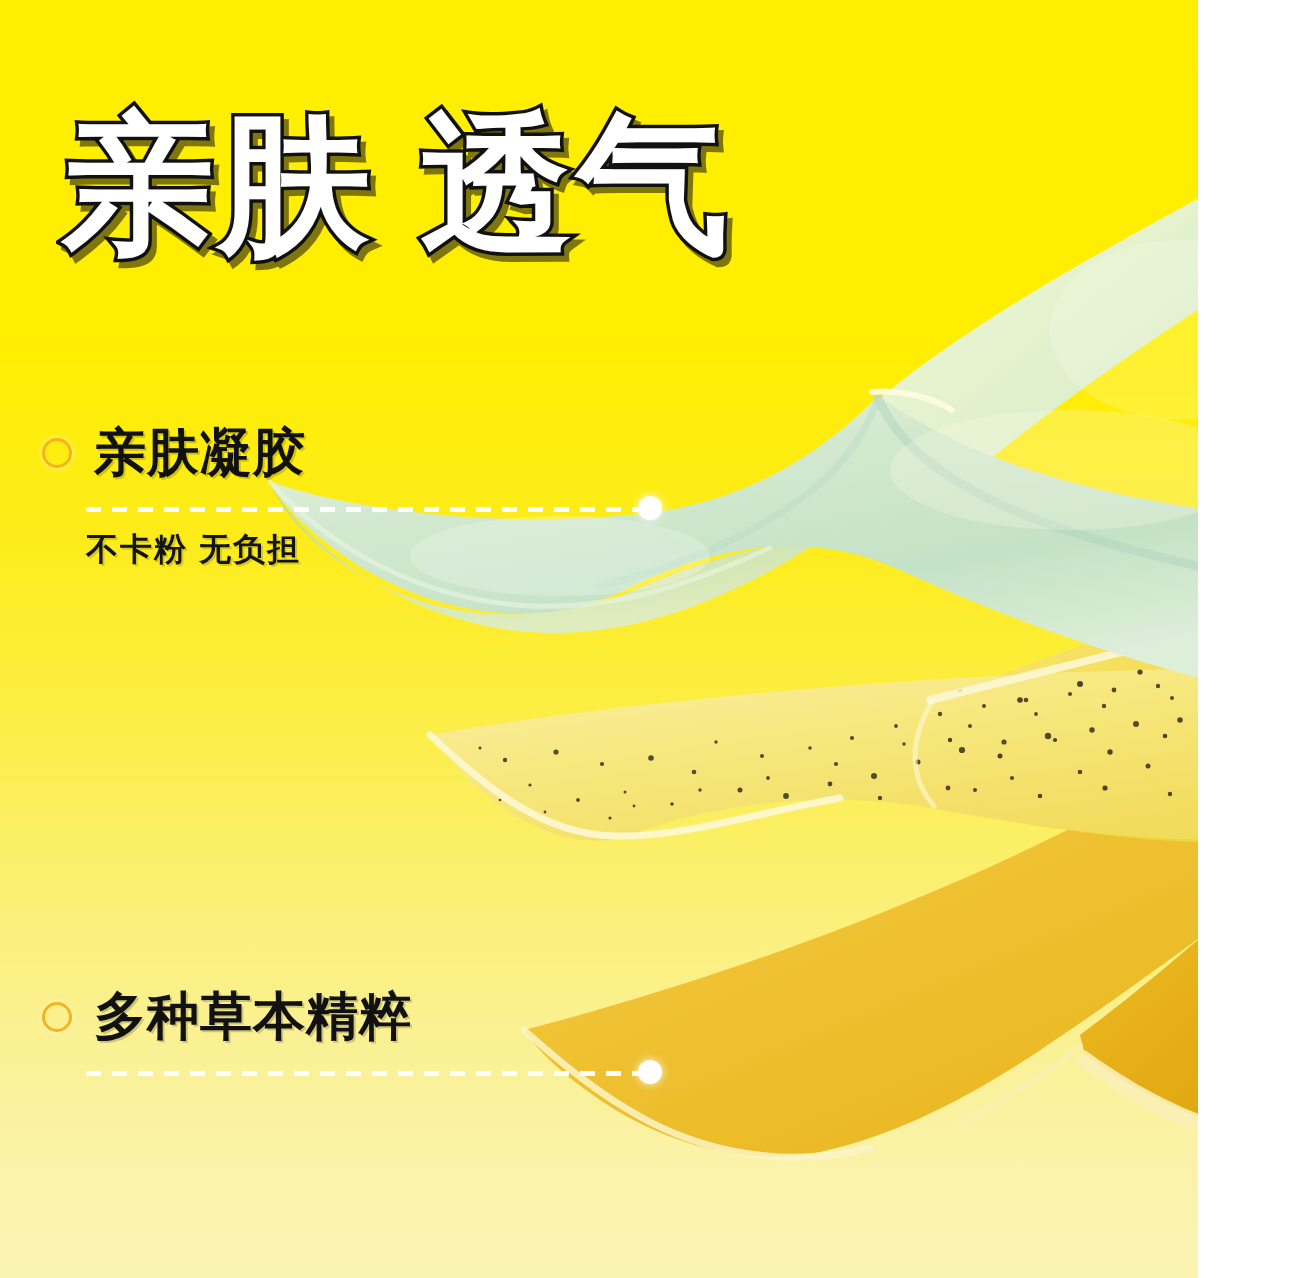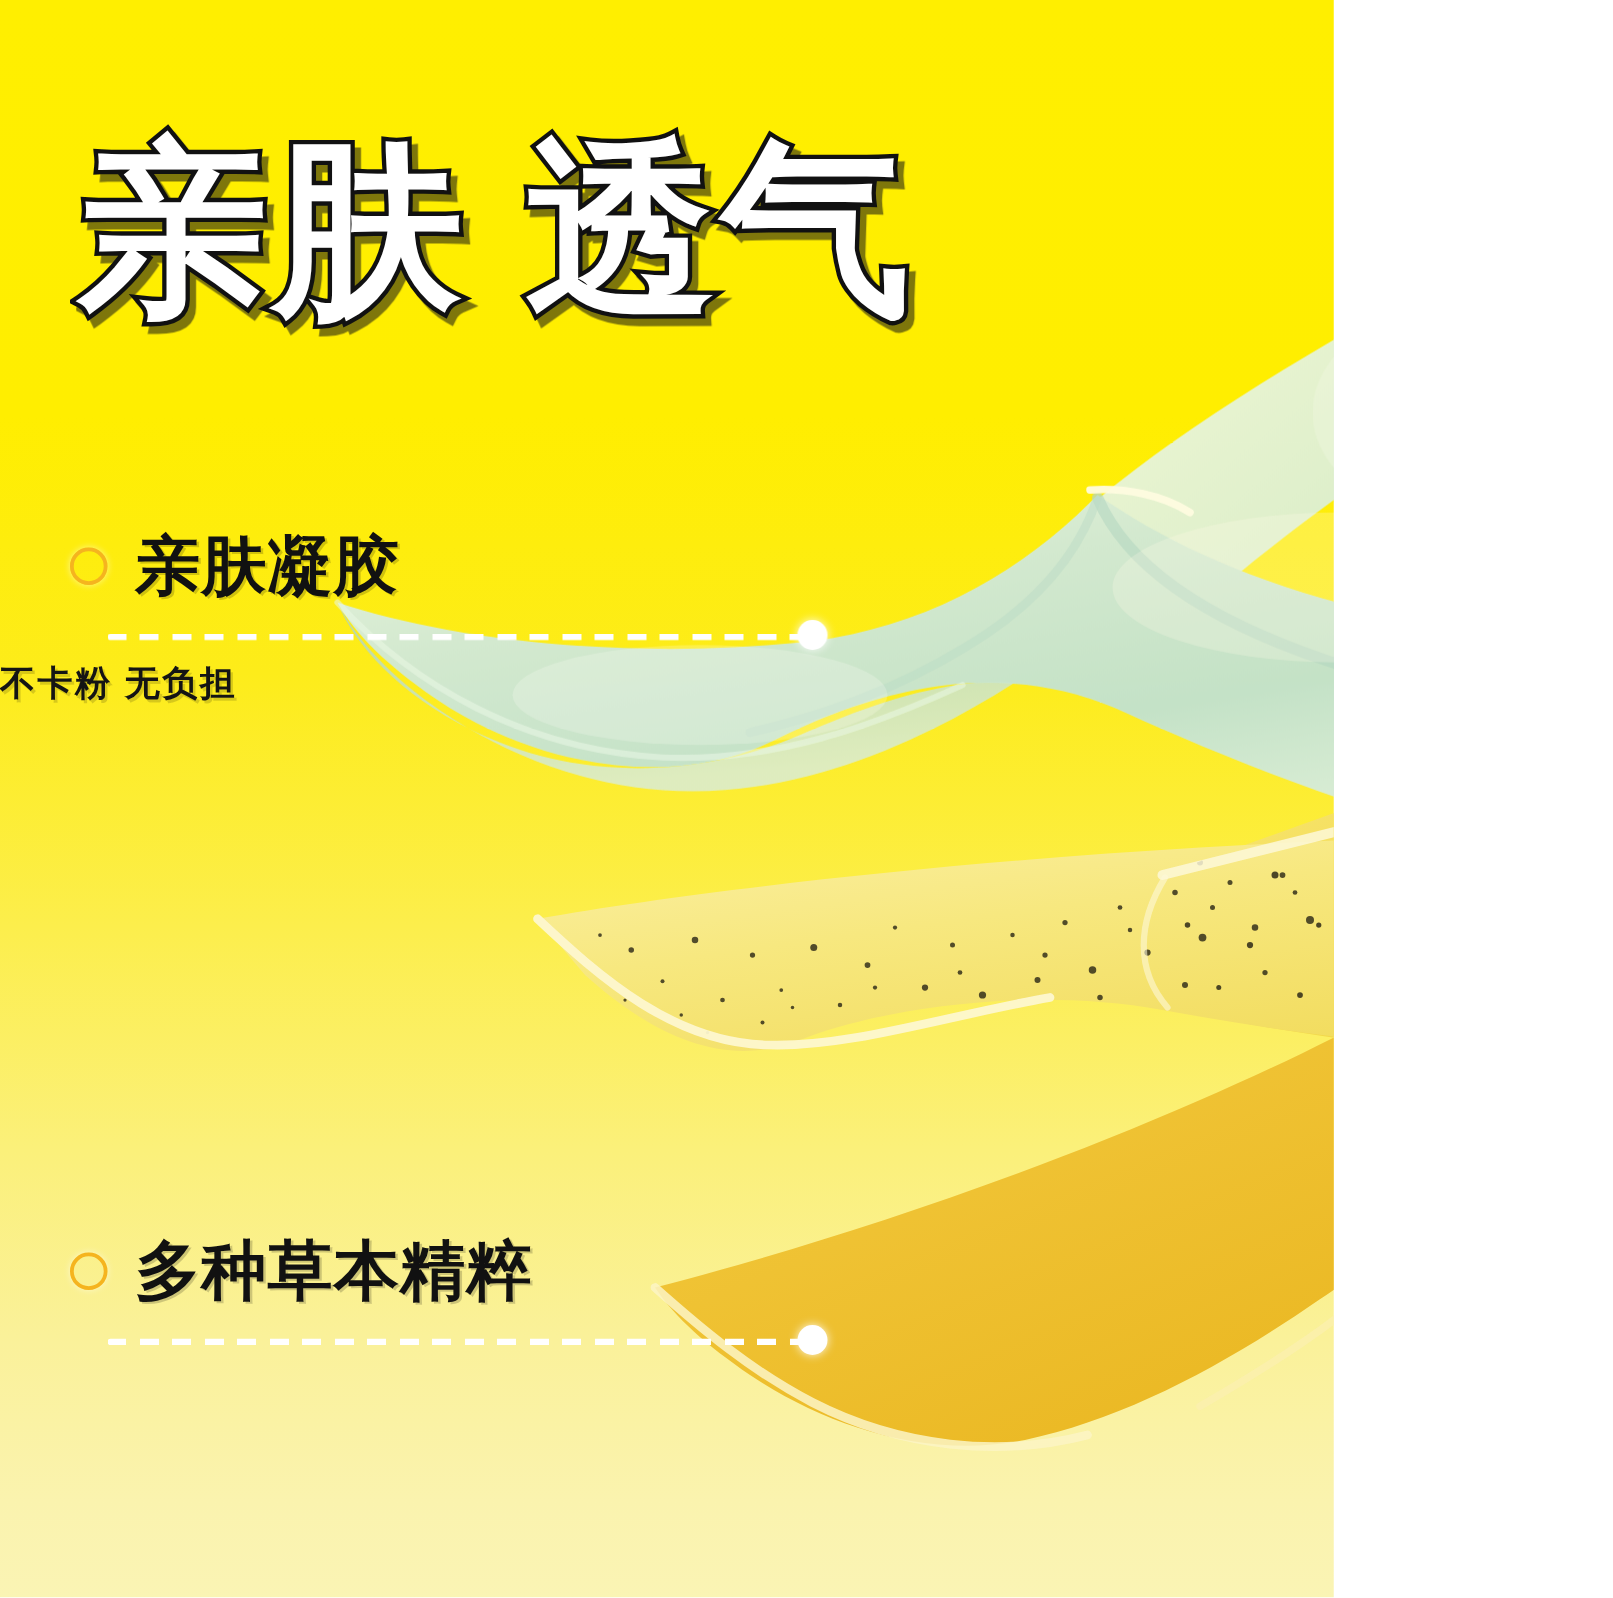--- a/index.html
+++ b/index.html
@@ -2,21 +2,21 @@
 <html><head>
 <meta charset="utf-8">
 <style>
   html, body {
     margin: 0;
     padding: 0;
     background: #ffffff;
   }
   #poster {
     position: relative;
-    width: 1067px;
+    width: 1198px;
     height: 1278px;
     overflow: hidden;
     font-family: "Liberation Sans", "DejaVu Sans", sans-serif;
     background: linear-gradient(to bottom,
        #FFEF00 0%,
        #FFEE00 26%,
        #FDEC1A 42%,
        #FCEE4C 58%,
        #FBF07A 72%,
        #FAF19A 84%,
@@ -55,21 +55,21 @@
   
   .feature {
     position: absolute;
     left: 0;
     z-index: 30;
   }
   .feature-head {
     display: flex;
     align-items: center;
     gap: 22px;
-    padding-left: 56px;
+    padding-left: 42px;
   }
   .bullet {
     width: 30px;
     height: 30px;
     border-radius: 50%;
     border: 3.5px solid #F5B41F;
     box-sizing: border-box;
     flex: 0 0 auto;
     box-shadow: 0 0 6px rgba(255,255,255,0.55);
   }
@@ -103,21 +103,22 @@
     top: -2px;
     left: 552px;
     width: 24px;
     height: 24px;
     border-radius: 50%;
     background: #ffffff;
     box-shadow: 0 0 8px rgba(255,255,255,0.9);
   }
   .feature-sub {
     margin-top: 8px;
-    font-size: 28px;
+    margin-left: 86px;
+    font-size: 32px;
     font-weight: 700;
     color: #141414;
     letter-spacing: 2px;
     white-space: nowrap;
     text-shadow: 2px 2px 0 rgba(0,0,0,0.15);
   }
 
   
   #feature-0 { top: 418px; }
   #feature-1 { top: 702px; }

